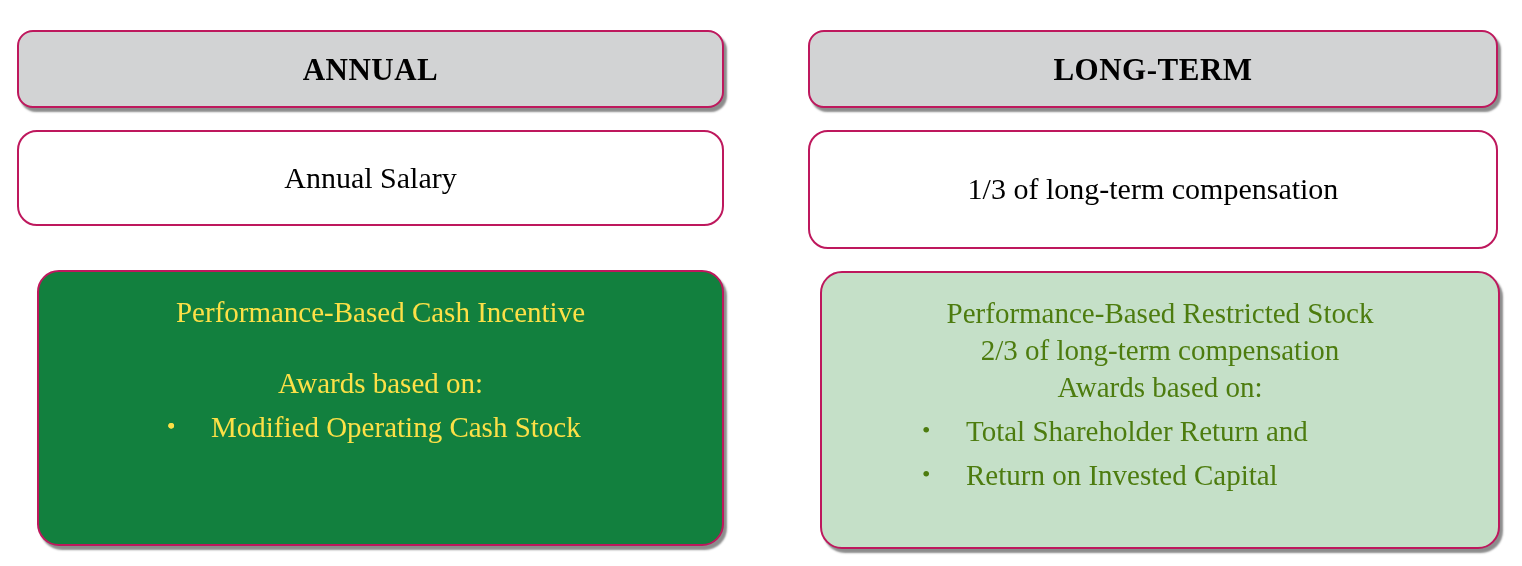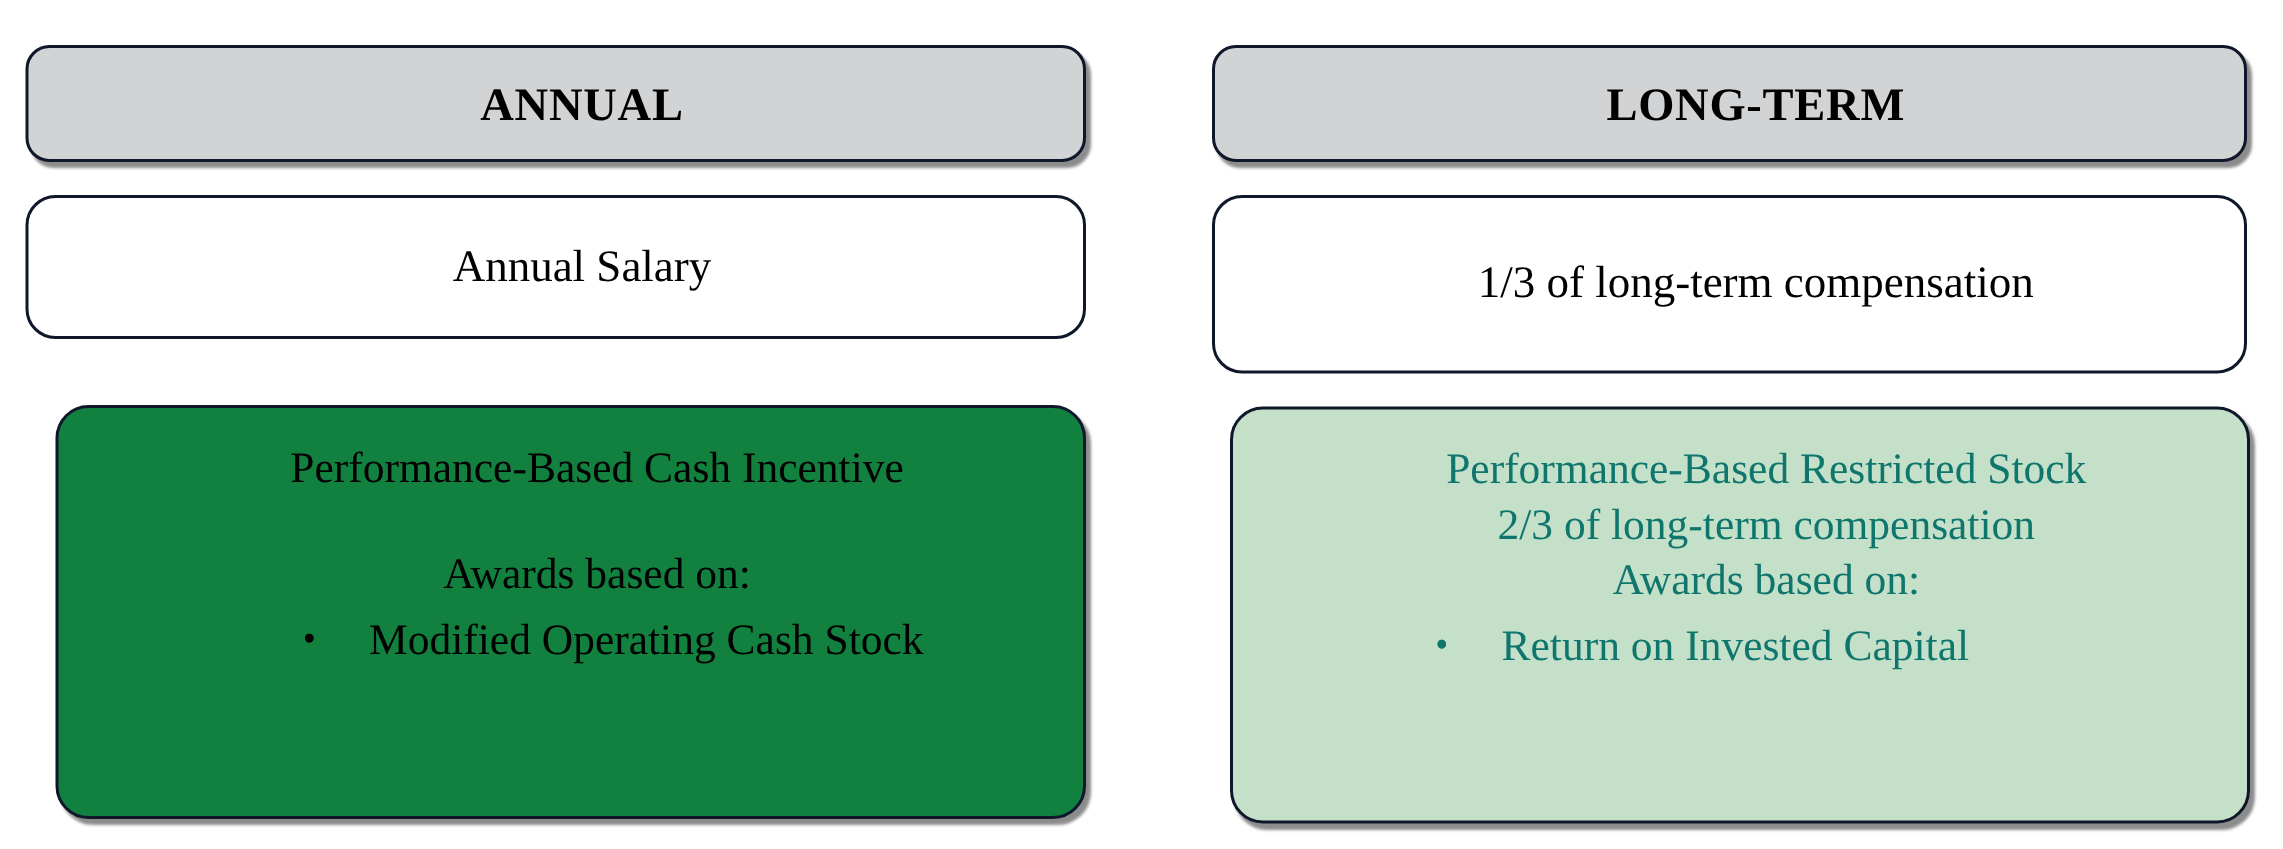--- a/index.html
+++ b/index.html
@@ -18,27 +18,26 @@
     position: relative;
     width: 1522px;
     height: 566px;
     background: #ffffff;
   }
 
   
   .box {
     position: absolute;
     box-sizing: border-box;
-    border: 2px solid #0f172a;
+    border: 2px solid #be185d;
     border-radius: 18px;
     display: flex;
     align-items: center;
     justify-content: center;
     text-align: center;
-    padding-left: 35px;
   }
   .box.shadowed {
     box-shadow: 3px 4px 2px rgba(0,0,0,0.45);
   }
 
   
   .header-box {
     background: #d2d3d4;
     height: 78px;
     border-radius: 16px;
@@ -61,25 +60,25 @@
   }
 
   
   .fill-box {
     border-radius: 22px;
     align-items: flex-start;
     justify-content: flex-start;
   }
   .fill-box.dark {
     background: #12803e;
-    color: #000000;
+    color: #fde047;
   }
   .fill-box.light {
     background: #c5e0c8;
-    color: #0f766e;
+    color: #4d7c0f;
   }
   .fill-inner {
     width: 100%;
     padding-top: 22px;
     font-size: 29px;
     line-height: 1.28;
   }
   .center-line {
     text-align: center;
     white-space: pre;
@@ -173,20 +172,21 @@
 
   <div class="box fill-box light shadowed" id="box-perfstock">
     <div class="fill-inner">
       <div class="center-line">Performance-Based Restricted Stock</div>
       <div class="center-line">2/3 of long-term compensation</div>
       <div class="center-line">Awards based on:</div>
       <div class="bullets-wrap-right">
         <ul class="bullets">
           <li>
             <span class="dot">•</span>
+            <span>Total Shareholder Return and</span>
           </li>
           <li>
             <span class="dot">•</span>
             <span>Return on Invested Capital</span>
           </li>
         </ul>
       </div>
     </div>
   </div>
 

